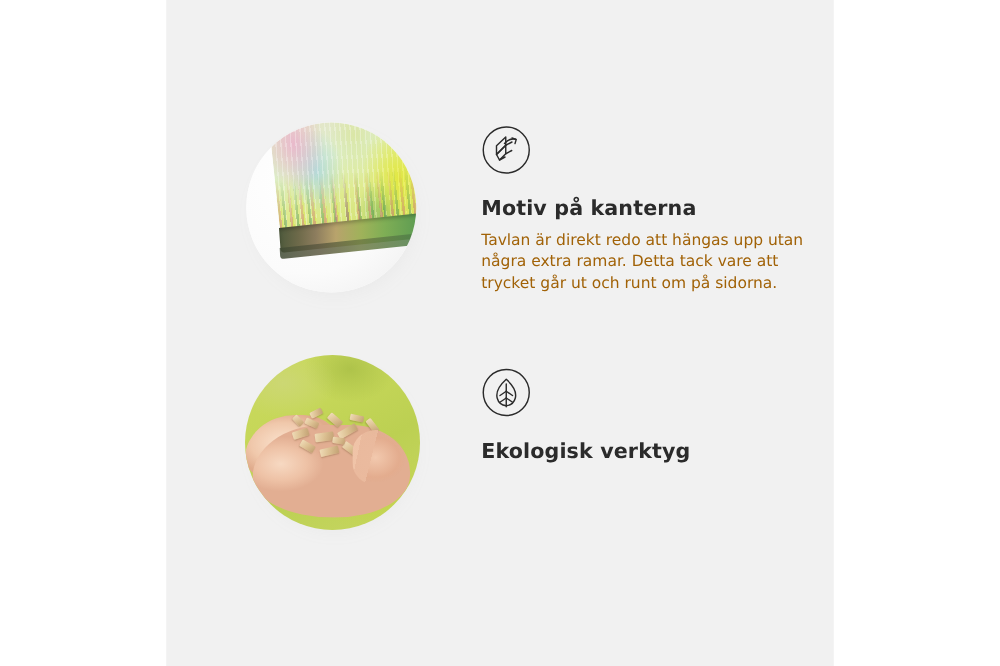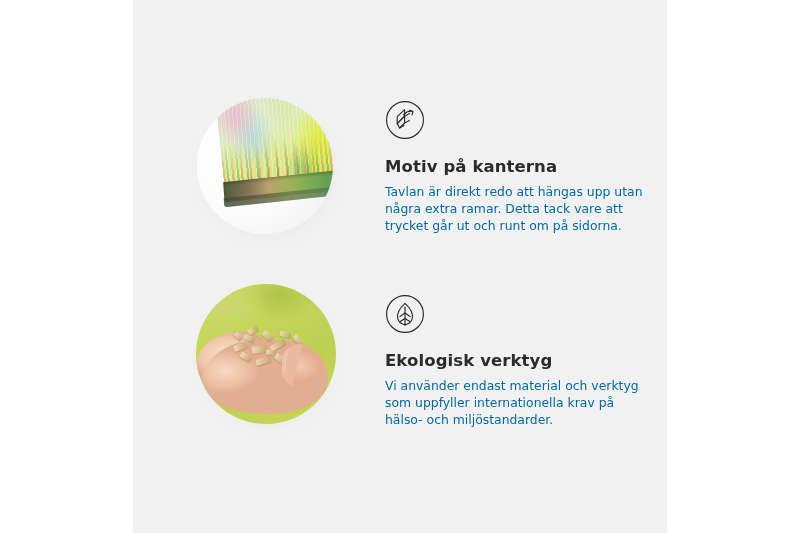--- a/index.html
+++ b/index.html
@@ -150,21 +150,21 @@
   .feature-title {
     font-size:16.5px;
     font-weight:700;
     color:#2b2b2b;
     letter-spacing:.1px;
     margin-top:17px;
   }
   .feature-body {
     font-size:12.4px;
     line-height:17px;
-    color:#0369a1;
+    color:#a16207;
     margin-top:7px;
     width:268px;
   }
 </style>
 </head>
 <body>
 
 <div class="stage">
 
   <div class="panel"></div>
@@ -240,17 +240,16 @@
         <g fill="none" stroke="#2b2b2b" stroke-width="1.15" stroke-linecap="round" stroke-linejoin="round">
           <path d="M20 9.4 C26.2 15.0 28.4 20.2 27.2 24.6 C26.3 28.0 23.4 30.2 20 30.6 C16.6 30.2 13.7 28.0 12.8 24.6 C11.6 20.2 13.8 15.0 20 9.4 Z"></path>
           <path d="M20 13.2 L20 31.4"></path>
           <path d="M20 19.0 L15.0 22.4"></path>
           <path d="M20 19.0 L25.0 22.4"></path>
           <path d="M20 24.4 L15.2 27.6"></path>
           <path d="M20 24.4 L24.8 27.6"></path>
         </g>
       </svg>
       <div class="feature-title">Ekologisk verktyg</div>
-      <div class="feature-body">Vi använder endast material och verktyg som uppfyller internationella krav på hälso- och miljöstandarder.</div>
     </div>
   </div>
 
 </div>
 
 </body></html>

